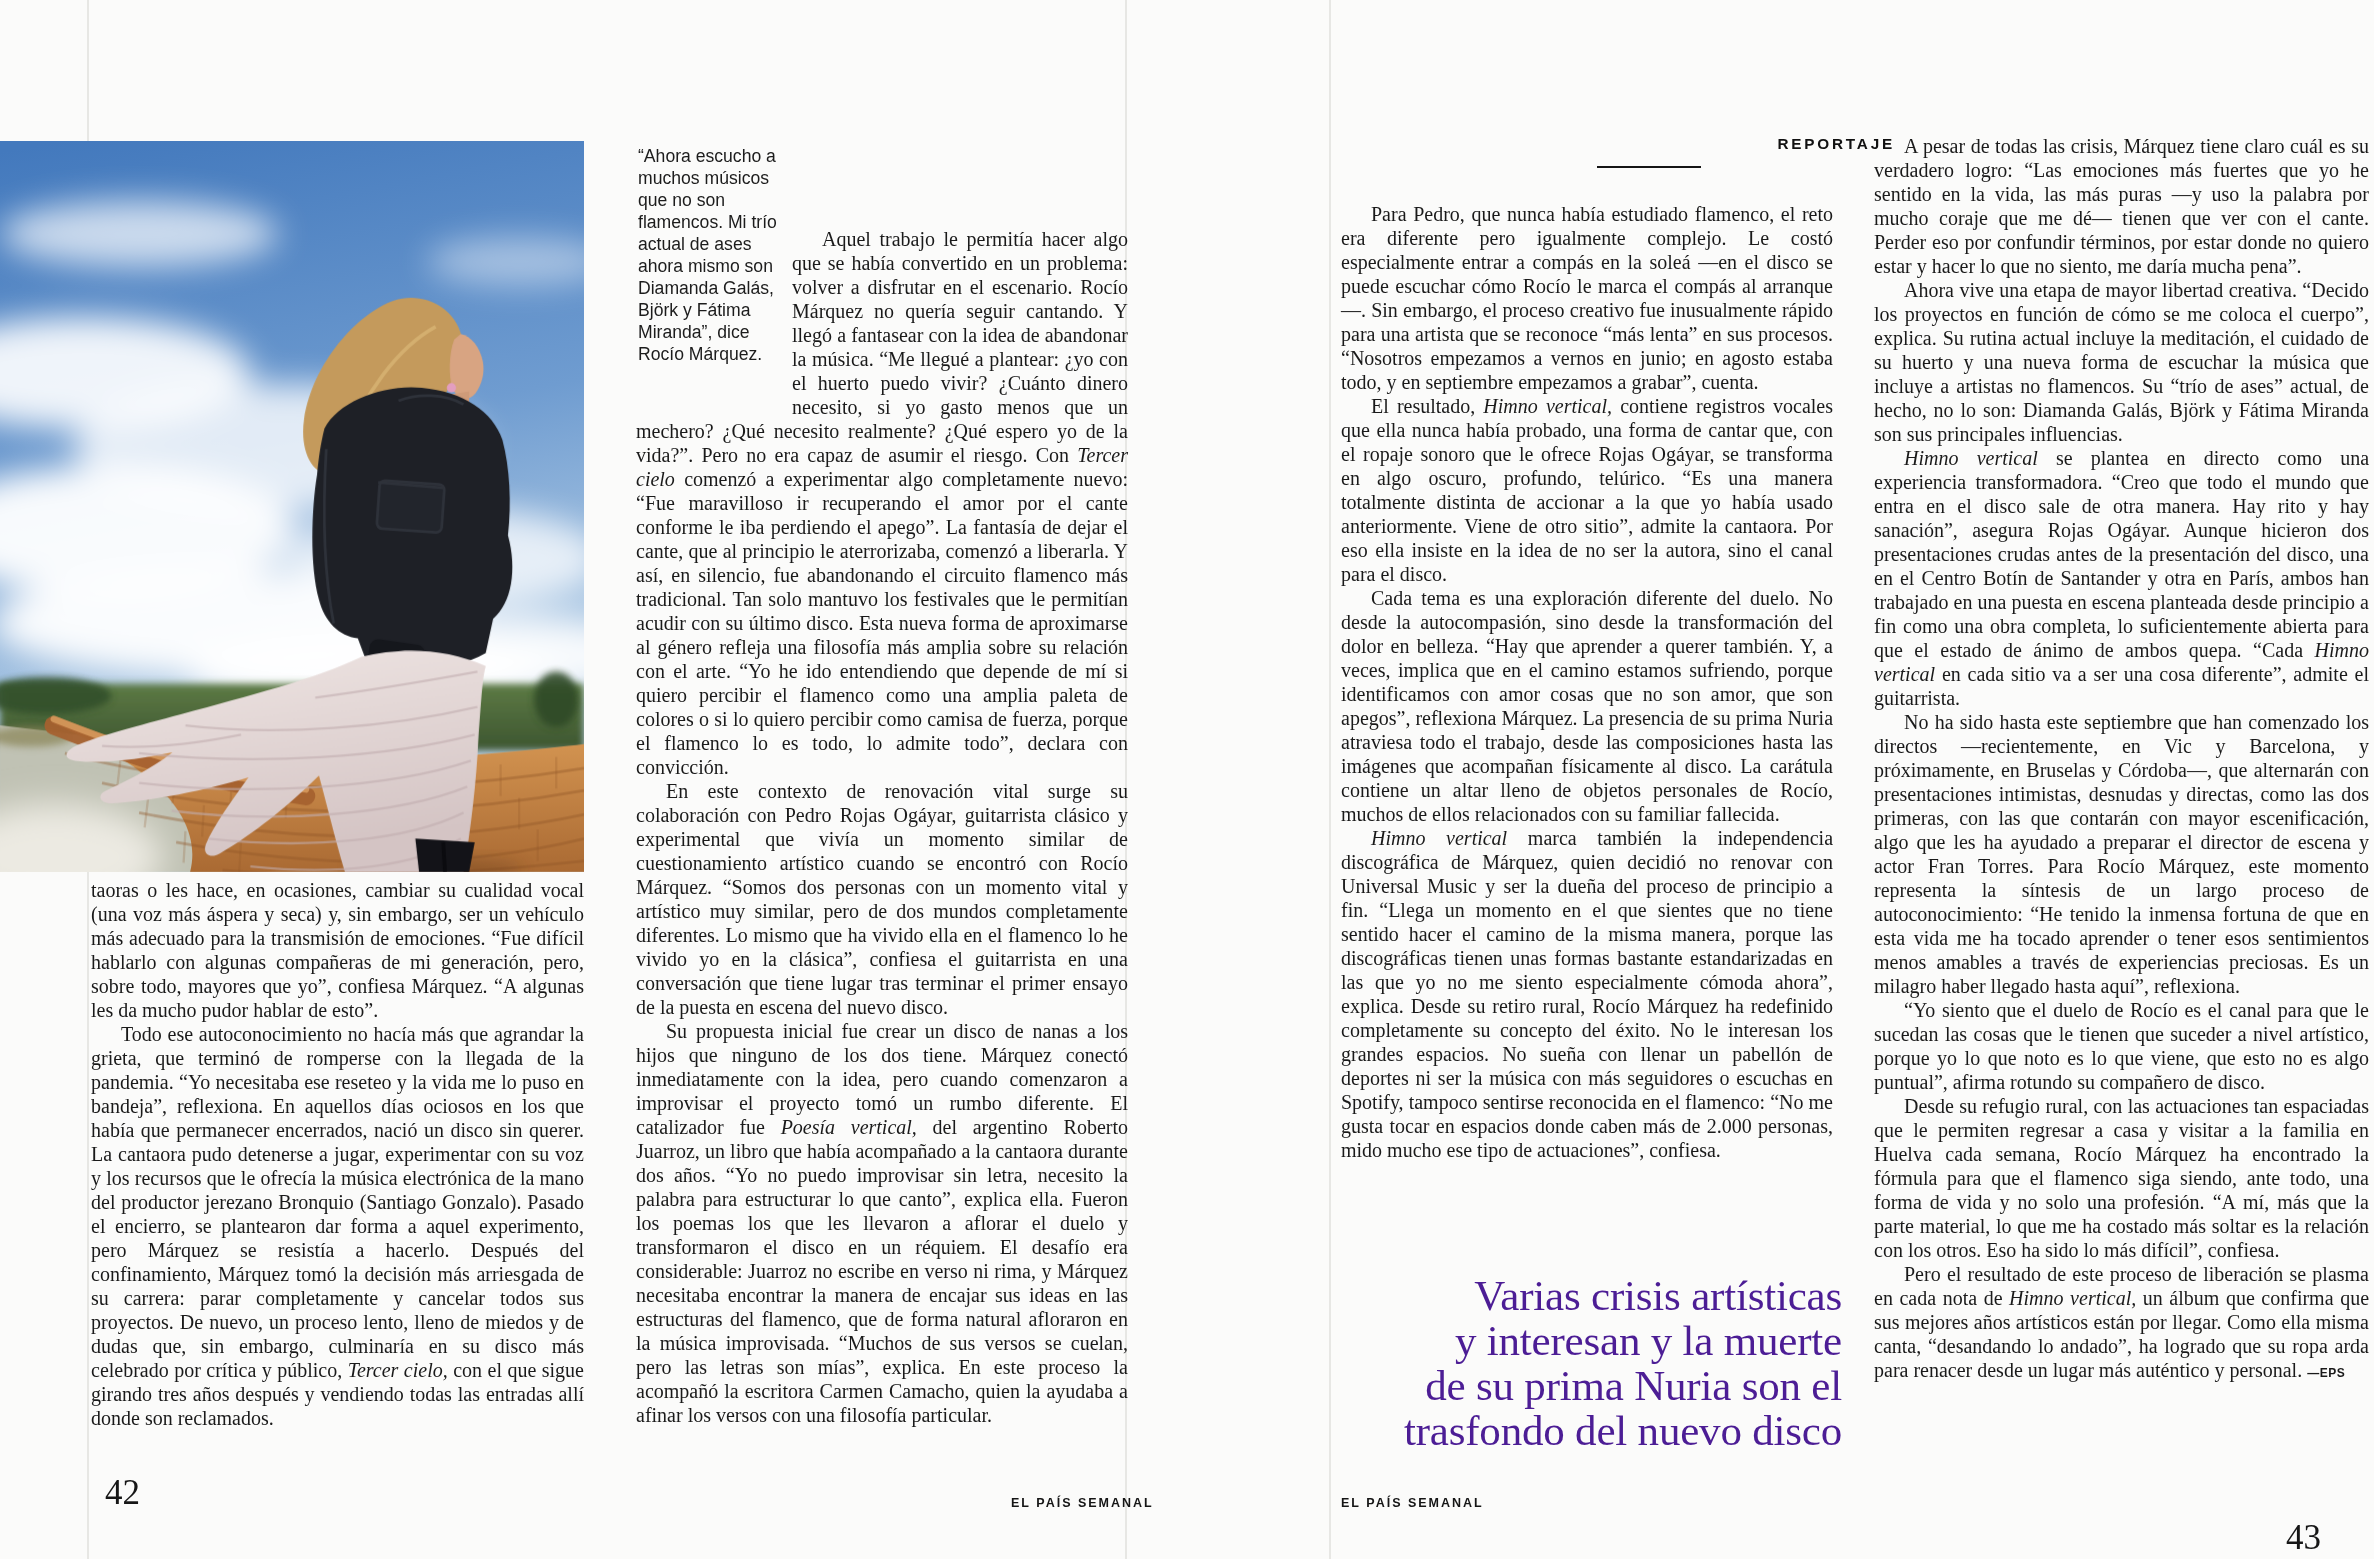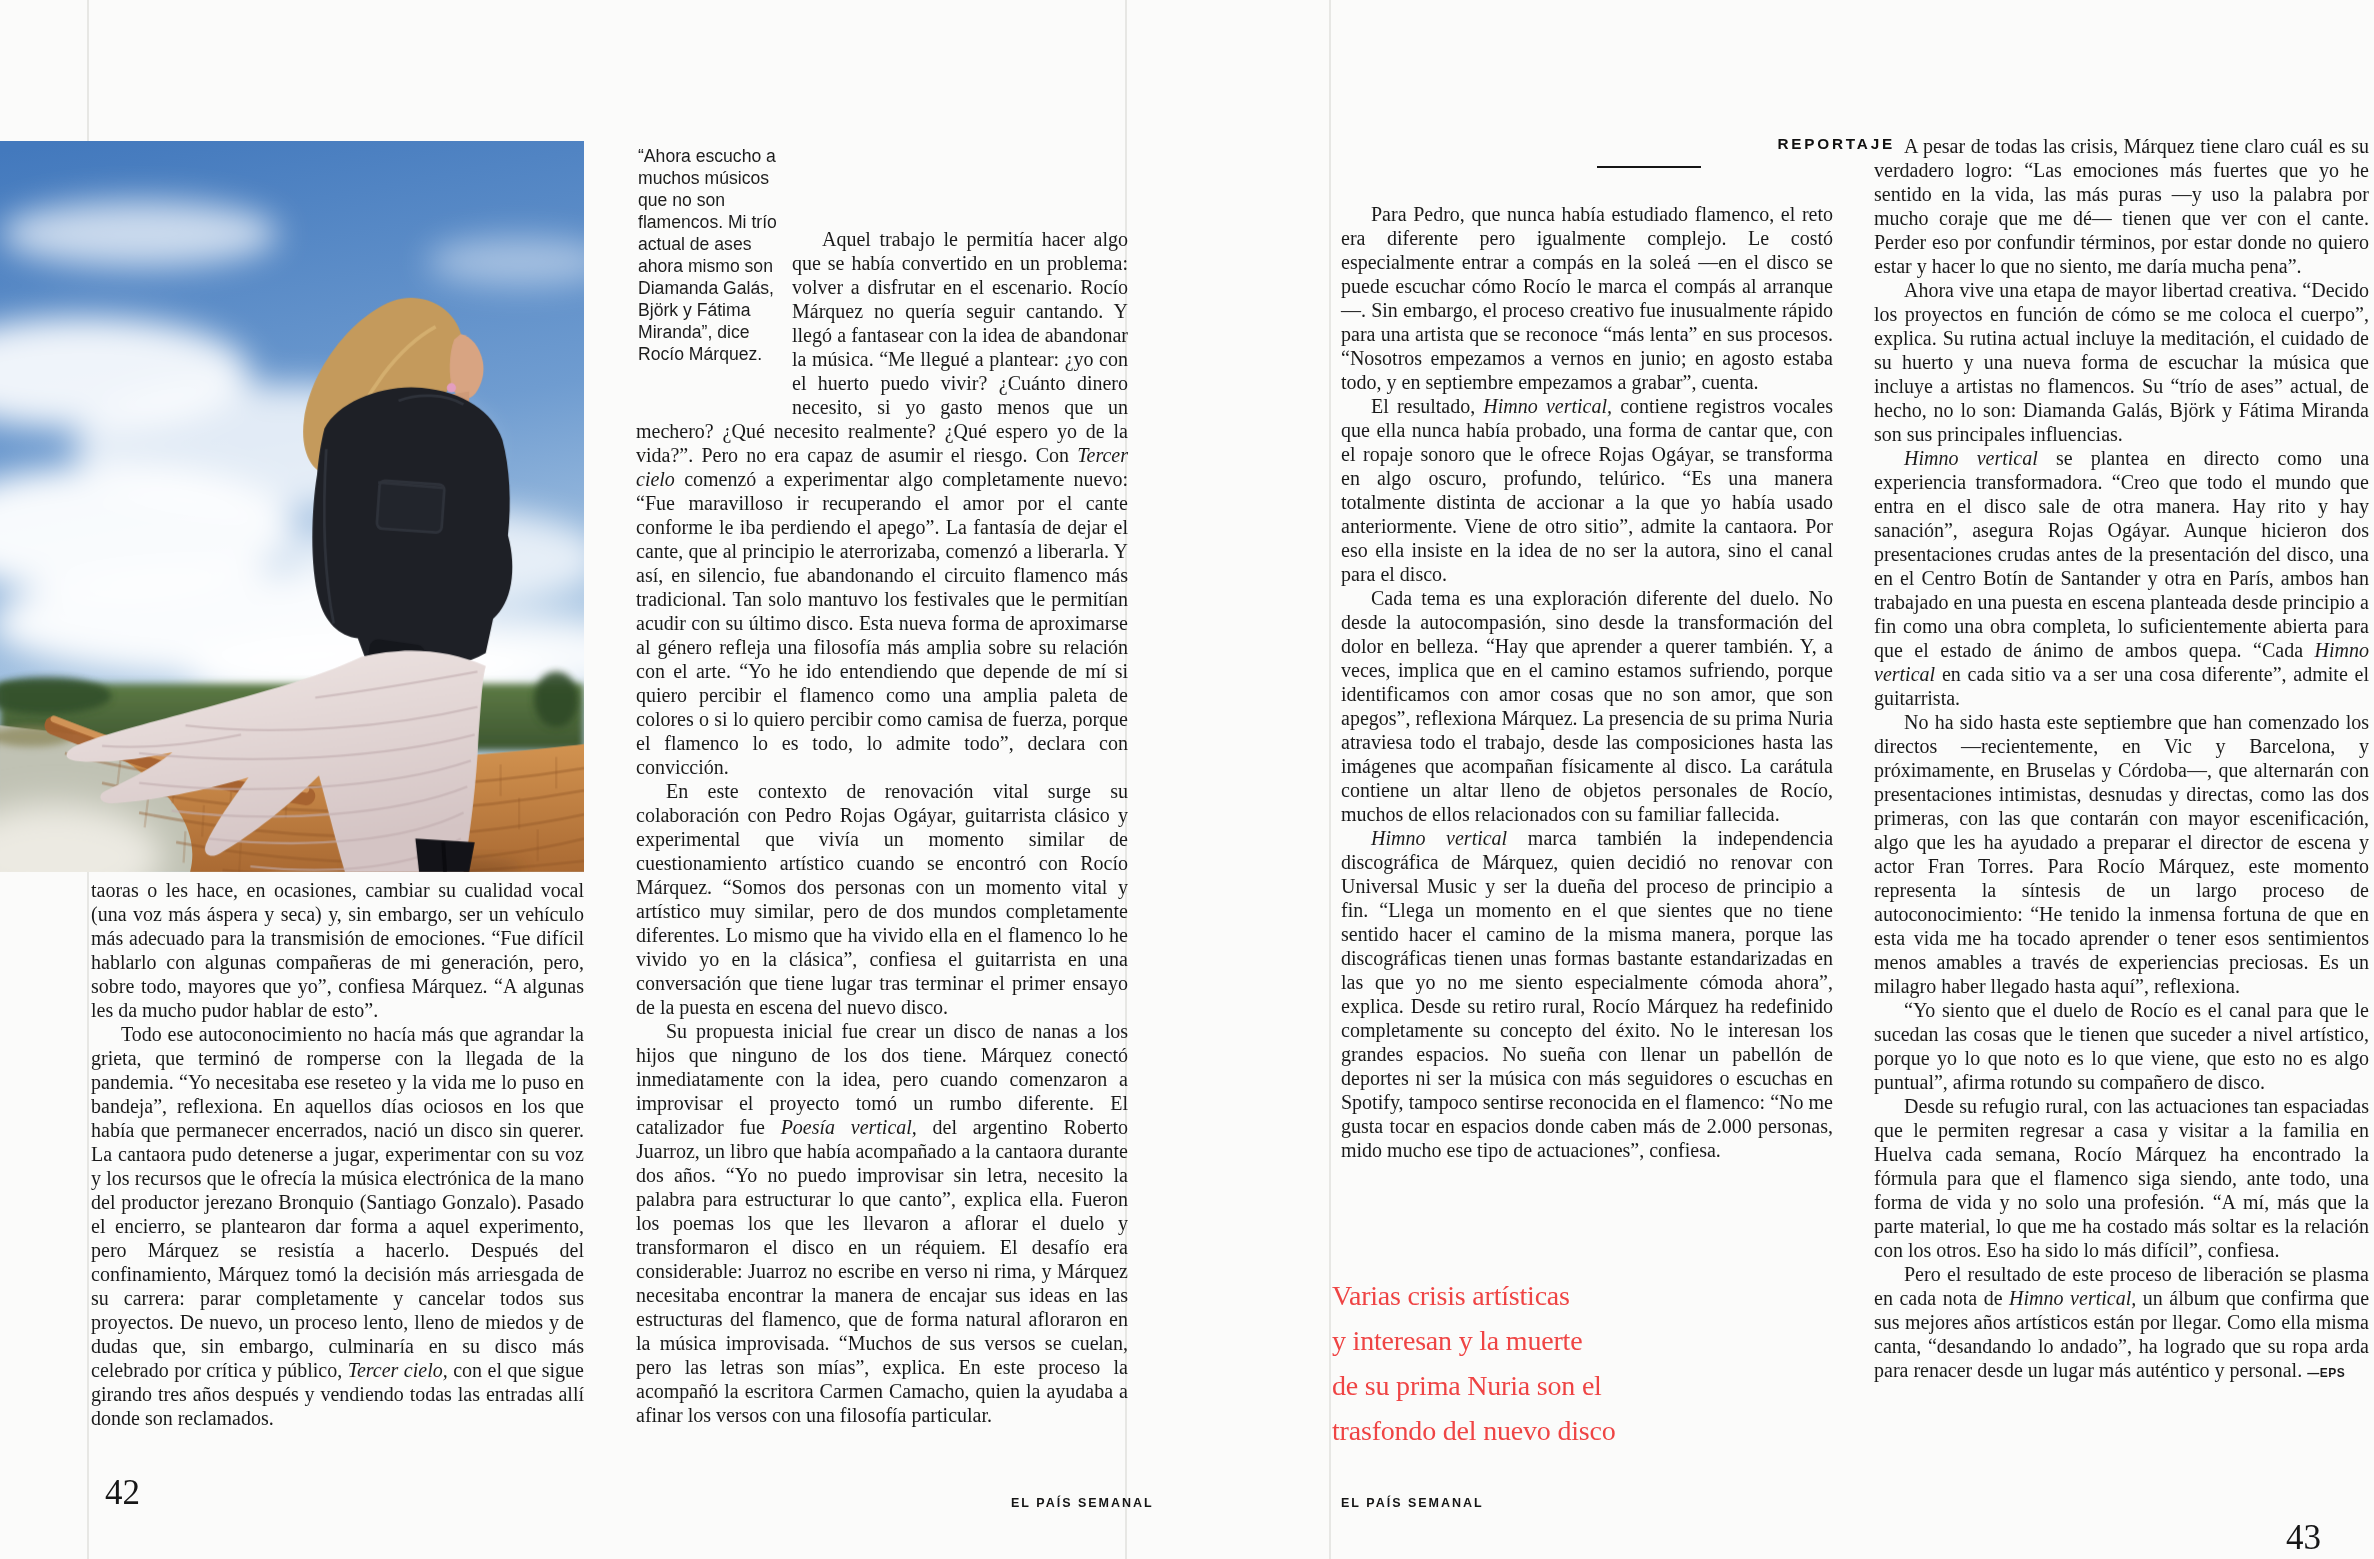--- a/index.html
+++ b/index.html
@@ -39,22 +39,22 @@
   .col-d{left:1874px;top:134px;width:495px;}
 
   
   .kicker-wrap{position:absolute;left:1403px;top:135px;width:492px;text-align:right;}
   .kicker{font-family:"Liberation Sans","DejaVu Sans",sans-serif;
           font-weight:bold;font-size:15.3px;letter-spacing:2.8px;color:#111;}
   .kicker-rule{width:104px;height:1.9px;background:#151515;margin:13px auto 0;}
 
   
   .pullquote{
-    position:absolute;left:1332px;top:1273px;width:510px;text-align:left;
-    font-size:28px;line-height:45px;color:#ef4444;letter-spacing:-0.2px;
+    position:absolute;left:1332px;top:1273px;width:510px;text-align:right;
+    font-size:43px;line-height:45px;color:#4c1d95;letter-spacing:-0.2px;
   }
 
   
   .footer{
     position:absolute;top:1496px;
     font-family:"Liberation Sans","DejaVu Sans",sans-serif;
     font-weight:bold;font-size:12.5px;letter-spacing:2px;color:#151515;text-align:center;
   }
   .footer-left{left:1011px;}
   .footer-right{left:1341px;}

